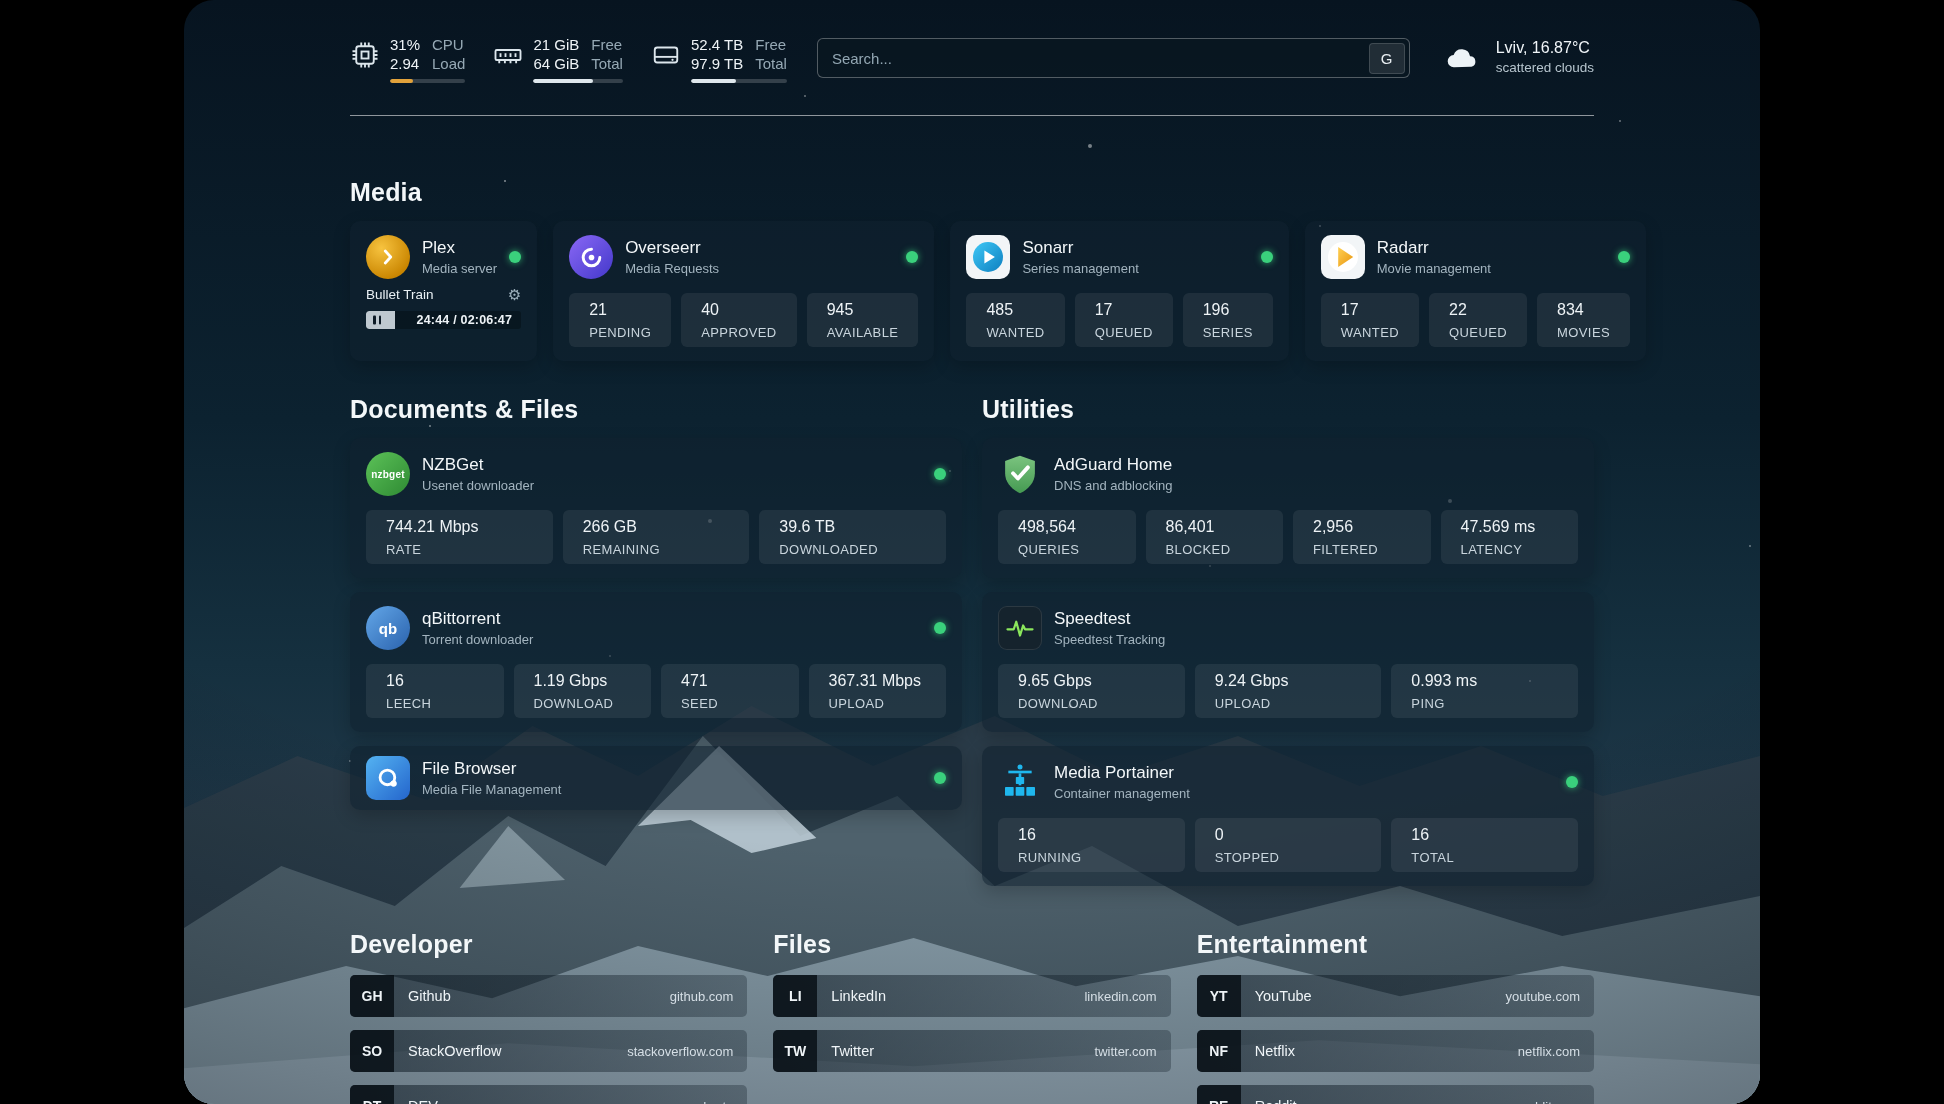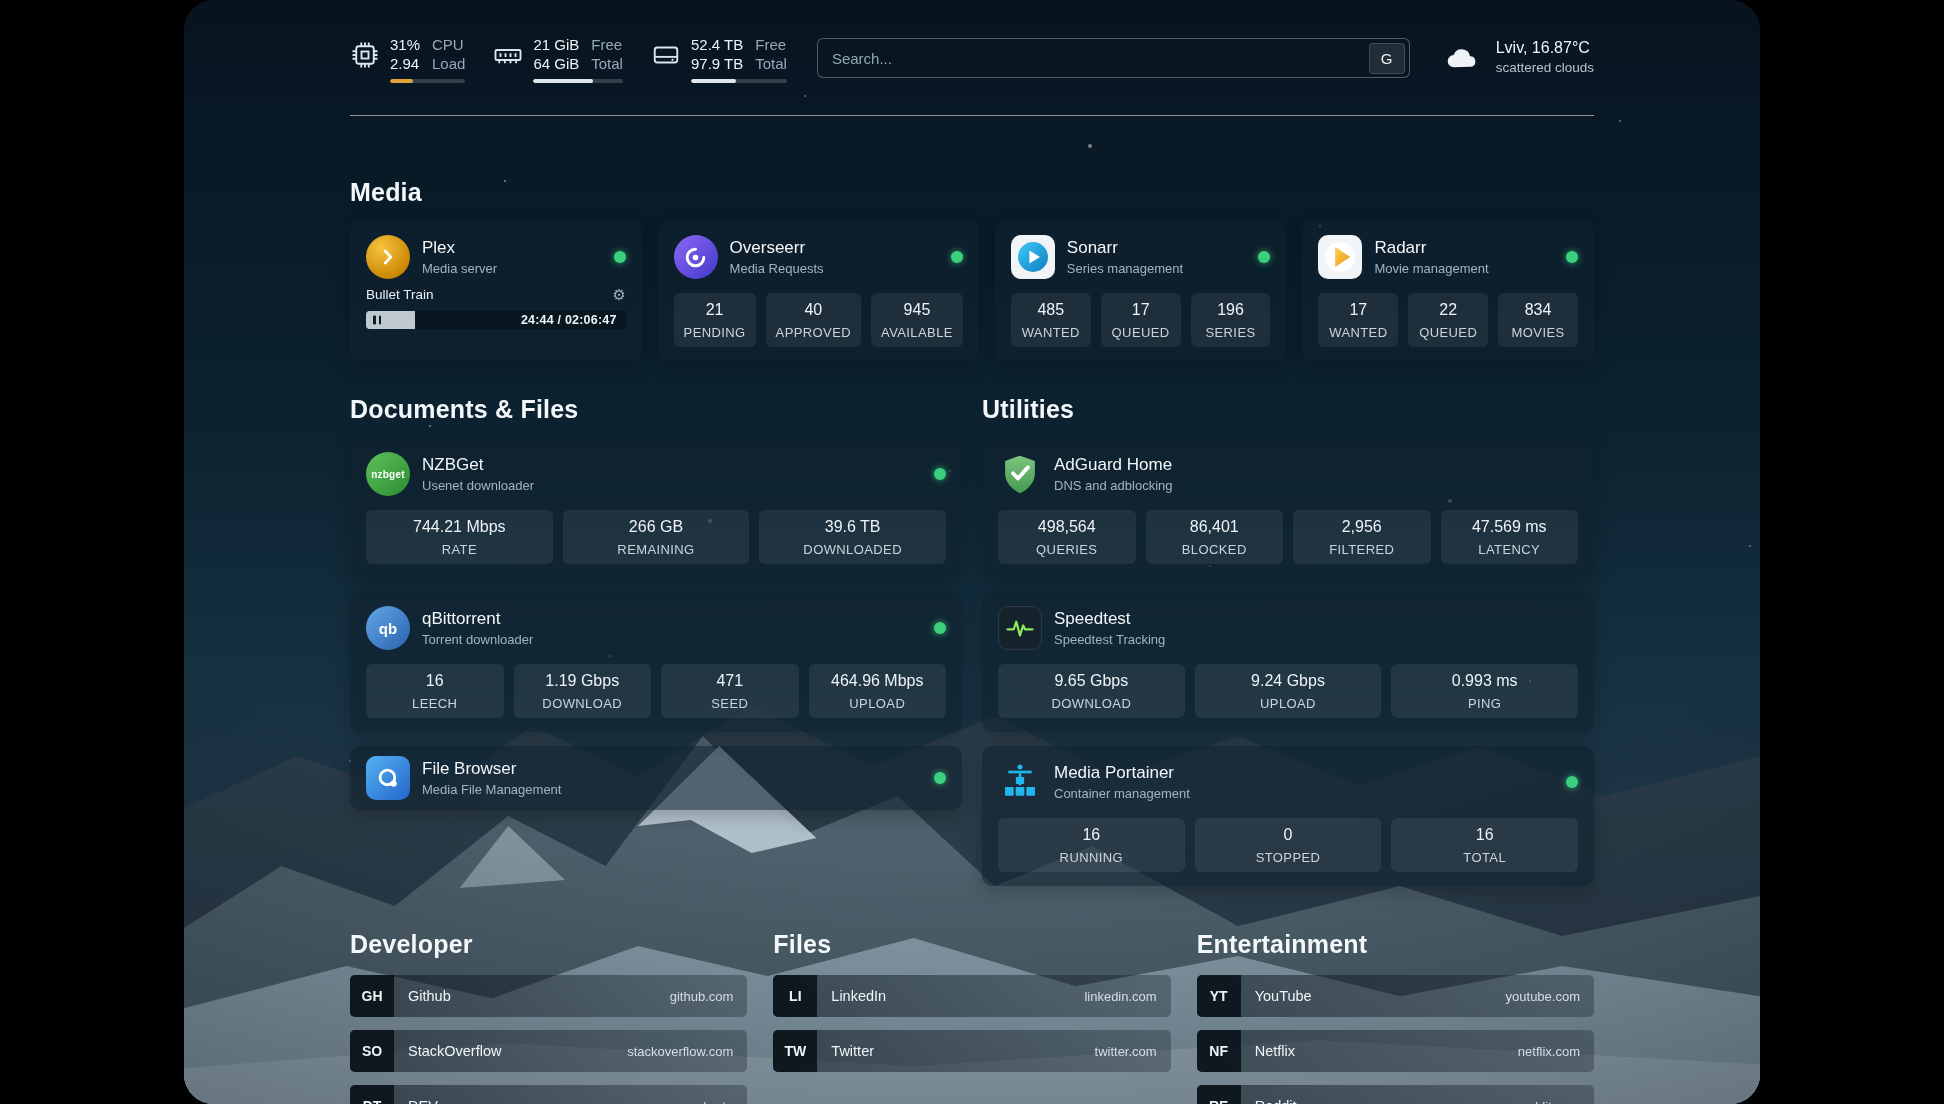--- a/index.html
+++ b/index.html
@@ -104,21 +104,21 @@
   .icon-nzbget span { font-size:10px; font-weight:700; color:#fff; letter-spacing:.2px; }
   .icon-qbit { background:linear-gradient(135deg,#63a7e8,#2a62ad); }
   .icon-qbit span { font-size:15px; font-weight:700; color:#fff; }
   .icon-filebrowser { border-radius:10px; background:linear-gradient(135deg,#54b3f2,#2465cc); }
   .icon-speedtest { border-radius:9px; background:#15232d; border:1px solid rgba(255,255,255,.10); }
   .icon-plain { background:transparent; }
 
   .stat-row { display:grid; gap:10px; margin-top:14px; }
   .stat-row.c3 { grid-template-columns:repeat(3,1fr); }
   .stat-row.c4 { grid-template-columns:repeat(4,1fr); }
-  .stat { background:rgba(255,255,255,.07); border-radius:6px; padding:8px 10px 7px; text-align:center; }
+  .stat { background:rgba(255,255,255,.07); border-radius:6px; padding:8px 20px 7px; text-align:left; }
   .stat-value { font-size:16px; color:#eef3f6; white-space:nowrap; }
   .stat-label { font-size:13px; font-weight:400; color:#c9d5dd; letter-spacing:.4px; margin-top:6px; }
 
   
   .now-playing { display:flex; align-items:center; margin-top:8px;justify-content:center; }
   .np-title { font-size:13.5px; color:#e9f0f4; }
   .gear { margin-left:auto; font-size:15px; color:#9db0bc; cursor:pointer; line-height:1; }
   .player { position:relative; margin-top:9px; height:18px; }
   .player-bar { position:absolute; inset:0; background:rgba(7,17,25,.62); border-radius:3px; overflow:hidden; cursor:pointer; }
   .player-fill { display:block; height:100%; background:rgba(223,233,240,.85); border-radius:3px 0 0 3px; }
@@ -439,21 +439,21 @@
             </div>
             <div class="stat">
               <div class="stat-value">1.19 Gbps</div>
               <div class="stat-label">DOWNLOAD</div>
             </div>
             <div class="stat">
               <div class="stat-value">471</div>
               <div class="stat-label">SEED</div>
             </div>
             <div class="stat">
-              <div class="stat-value">464.96 Mbps</div>
+              <div class="stat-value">367.31 Mbps</div>
               <div class="stat-label">UPLOAD</div>
             </div>
           </div>
         </div>
 
         <div class="card slim">
           <div class="card-head">
             <div class="app-icon icon-filebrowser">
               <svg viewBox="0 0 24 24" width="28" height="28">
                 <circle cx="11.5" cy="11.5" r="6.3" fill="none" stroke="#fff" stroke-width="2.4"></circle>

